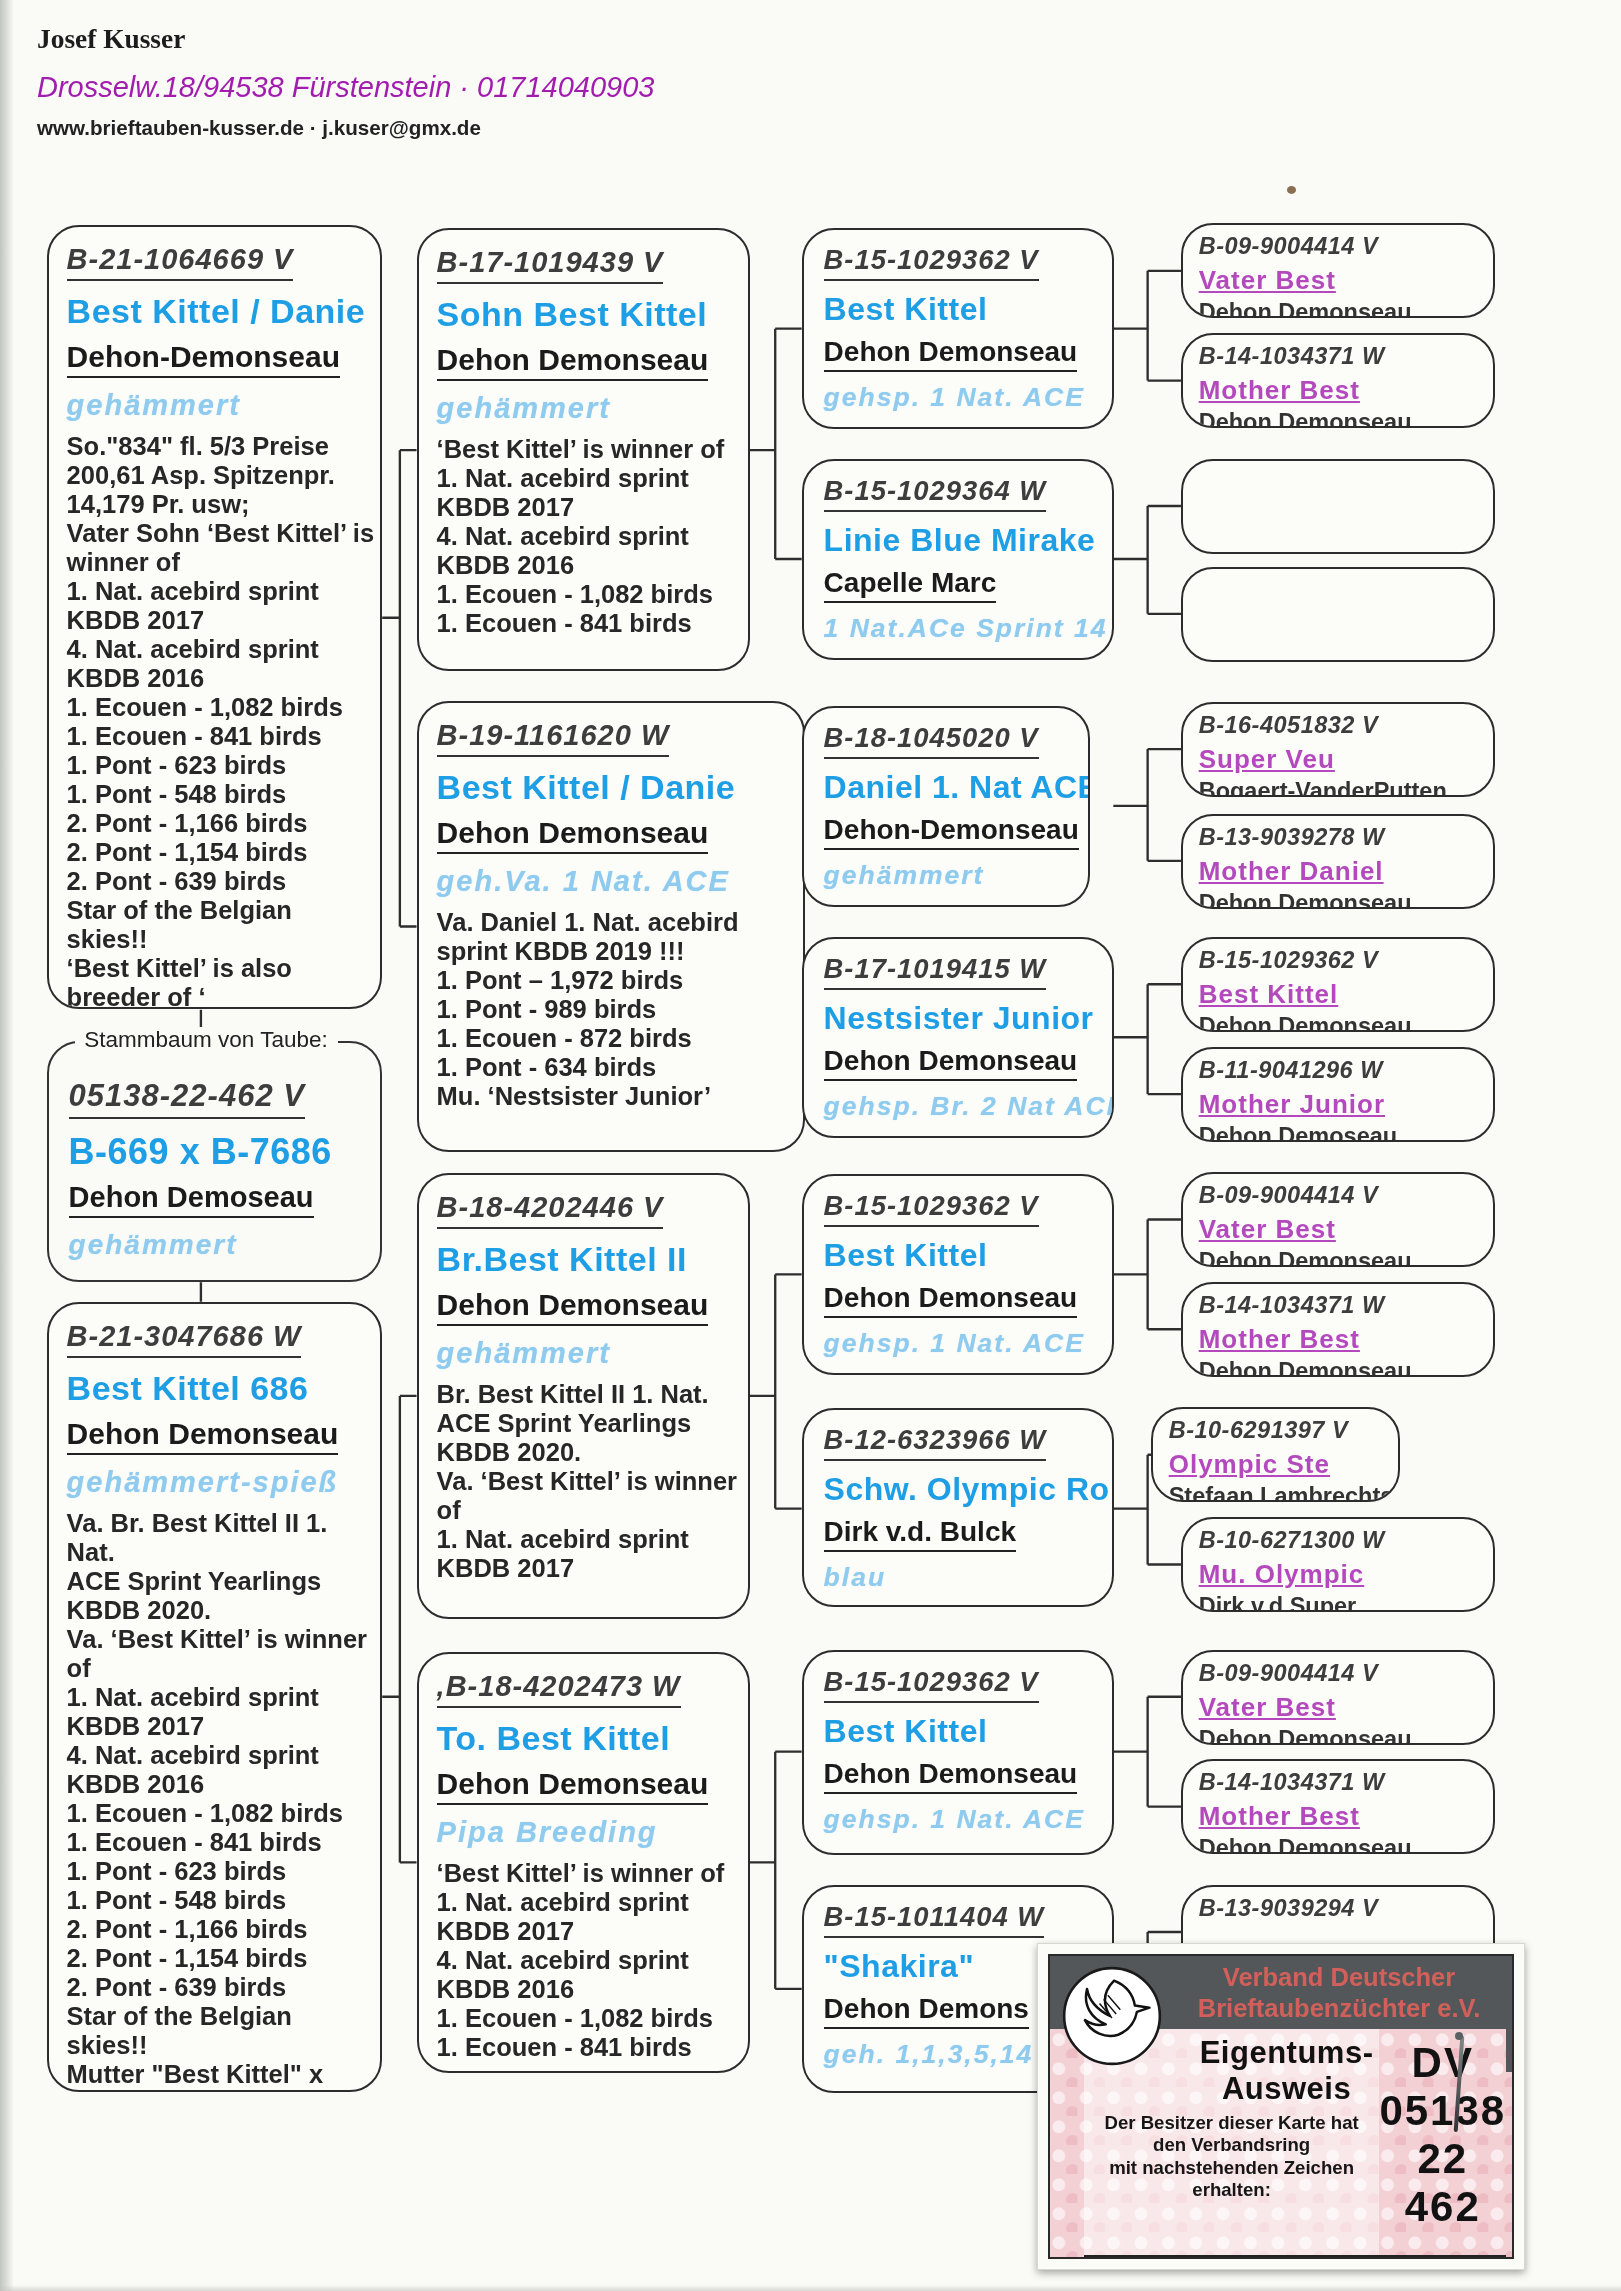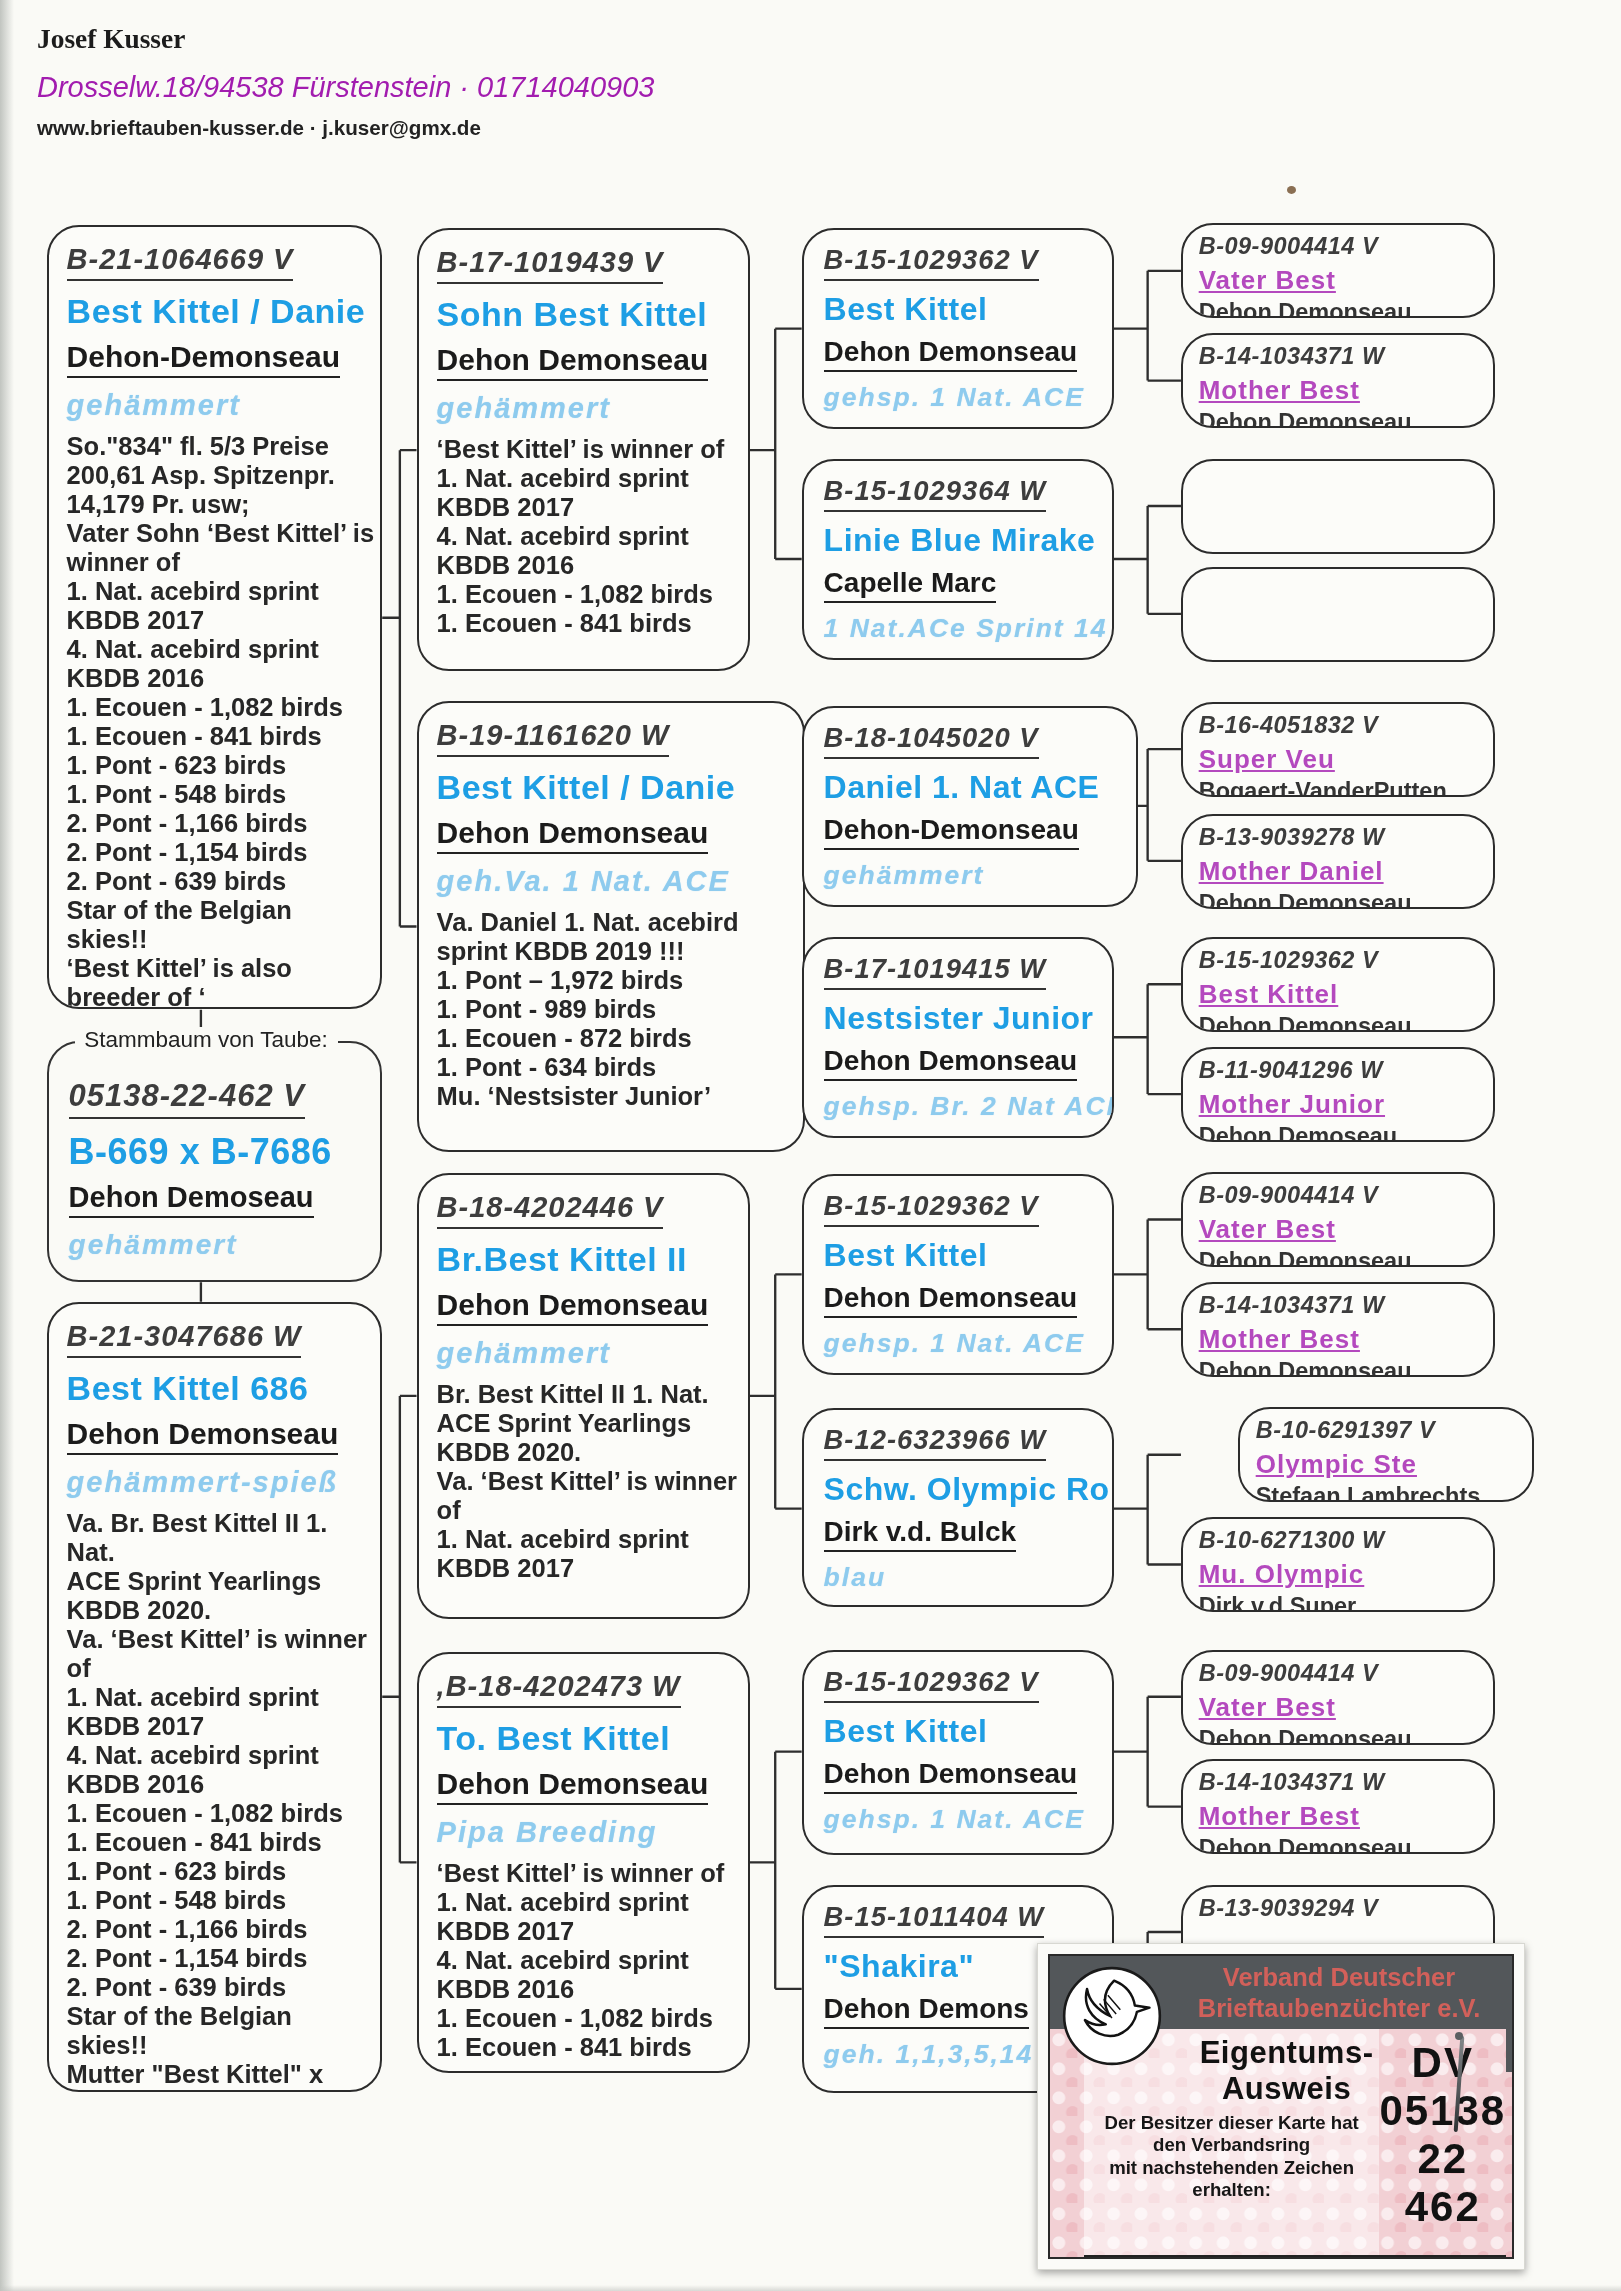--- a/index.html
+++ b/index.html
@@ -235,21 +235,21 @@
     <div class="bname">Best Kittel</div>
     <div class="breeder">Dehon Demonseau</div>
     <div class="strain">gehsp. 1 Nat. ACE</div>
   </div>
   <div class="mbox" style="left:802px;top:459px;width:312px;height:201px">
     <div class="ring">B-15-1029364 W</div>
     <div class="bname">Linie Blue Mirake</div>
     <div class="breeder">Capelle Marc</div>
     <div class="strain">1 Nat.ACe Sprint 14</div>
   </div>
-  <div class="mbox" style="left:802px;top:706px;width:336px;height:201px">
+  <div class="mbox" style="left:802px;top:706px;width:288px;height:201px">
     <div class="ring">B-18-1045020 V</div>
     <div class="bname">Daniel 1. Nat ACE</div>
     <div class="breeder">Dehon-Demonseau</div>
     <div class="strain">gehämmert</div>
   </div>
   <div class="mbox" style="left:802px;top:937px;width:312px;height:201px">
     <div class="ring">B-17-1019415 W</div>
     <div class="bname">Nestsister Junior</div>
     <div class="breeder">Dehon Demonseau</div>
     <div class="strain">gehsp. Br. 2 Nat ACE</div>
@@ -322,21 +322,21 @@
   <div class="sbox" style="left:1181px;top:1172px;width:314px;height:95px">
     <div class="ring">B-09-9004414 V</div>
     <div class="sstamp">Vater Best</div>
     <div class="sbreeder">Dehon Demonseau</div>
   </div>
   <div class="sbox" style="left:1181px;top:1282px;width:314px;height:95px">
     <div class="ring">B-14-1034371 W</div>
     <div class="sstamp">Mother Best</div>
     <div class="sbreeder">Dehon Demonseau</div>
   </div>
-  <div class="sbox" style="left:1238px;top:1407px;width:296px;height:95px">
+  <div class="sbox" style="left:1151px;top:1407px;width:249px;height:95px">
     <div class="ring">B-10-6291397 V</div>
     <div class="sstamp">Olympic Ste</div>
     <div class="sbreeder">Stefaan Lambrechts</div>
   </div>
   <div class="sbox" style="left:1181px;top:1517px;width:314px;height:95px">
     <div class="ring">B-10-6271300 W</div>
     <div class="sstamp">Mu. Olympic</div>
     <div class="sbreeder">Dirk v.d Super</div>
   </div>
   <div class="sbox" style="left:1181px;top:1650px;width:314px;height:95px">

